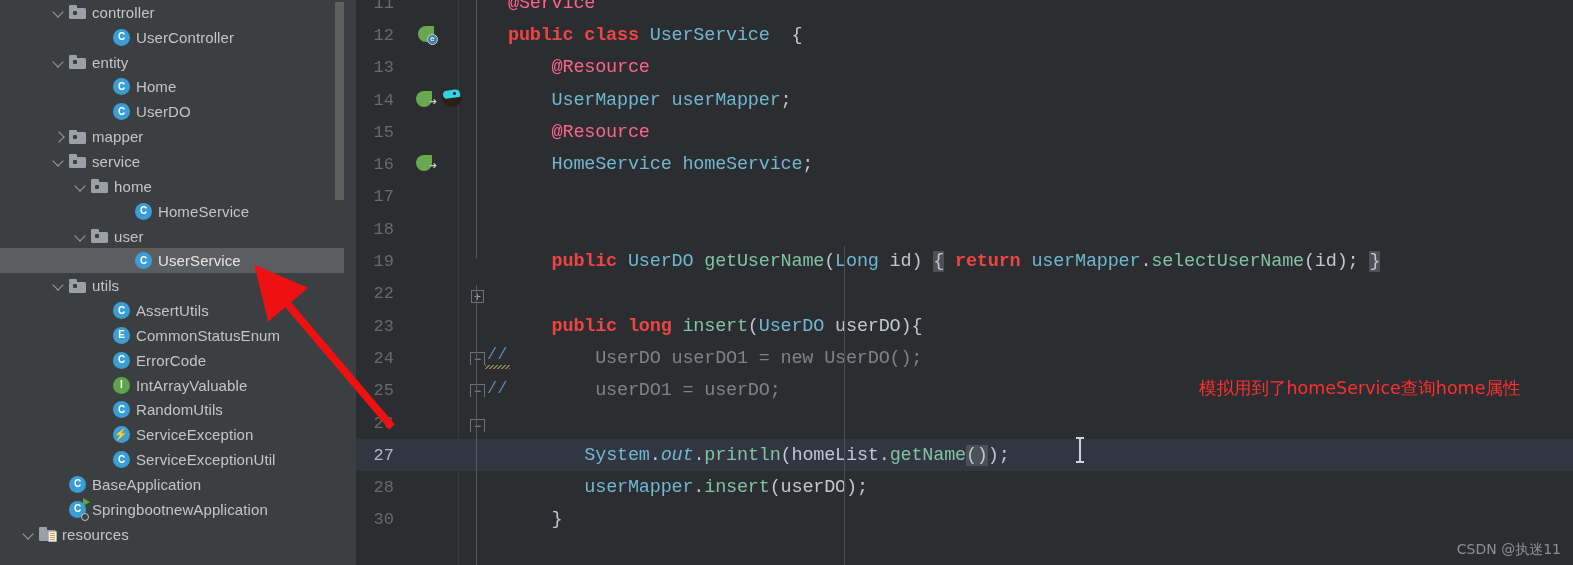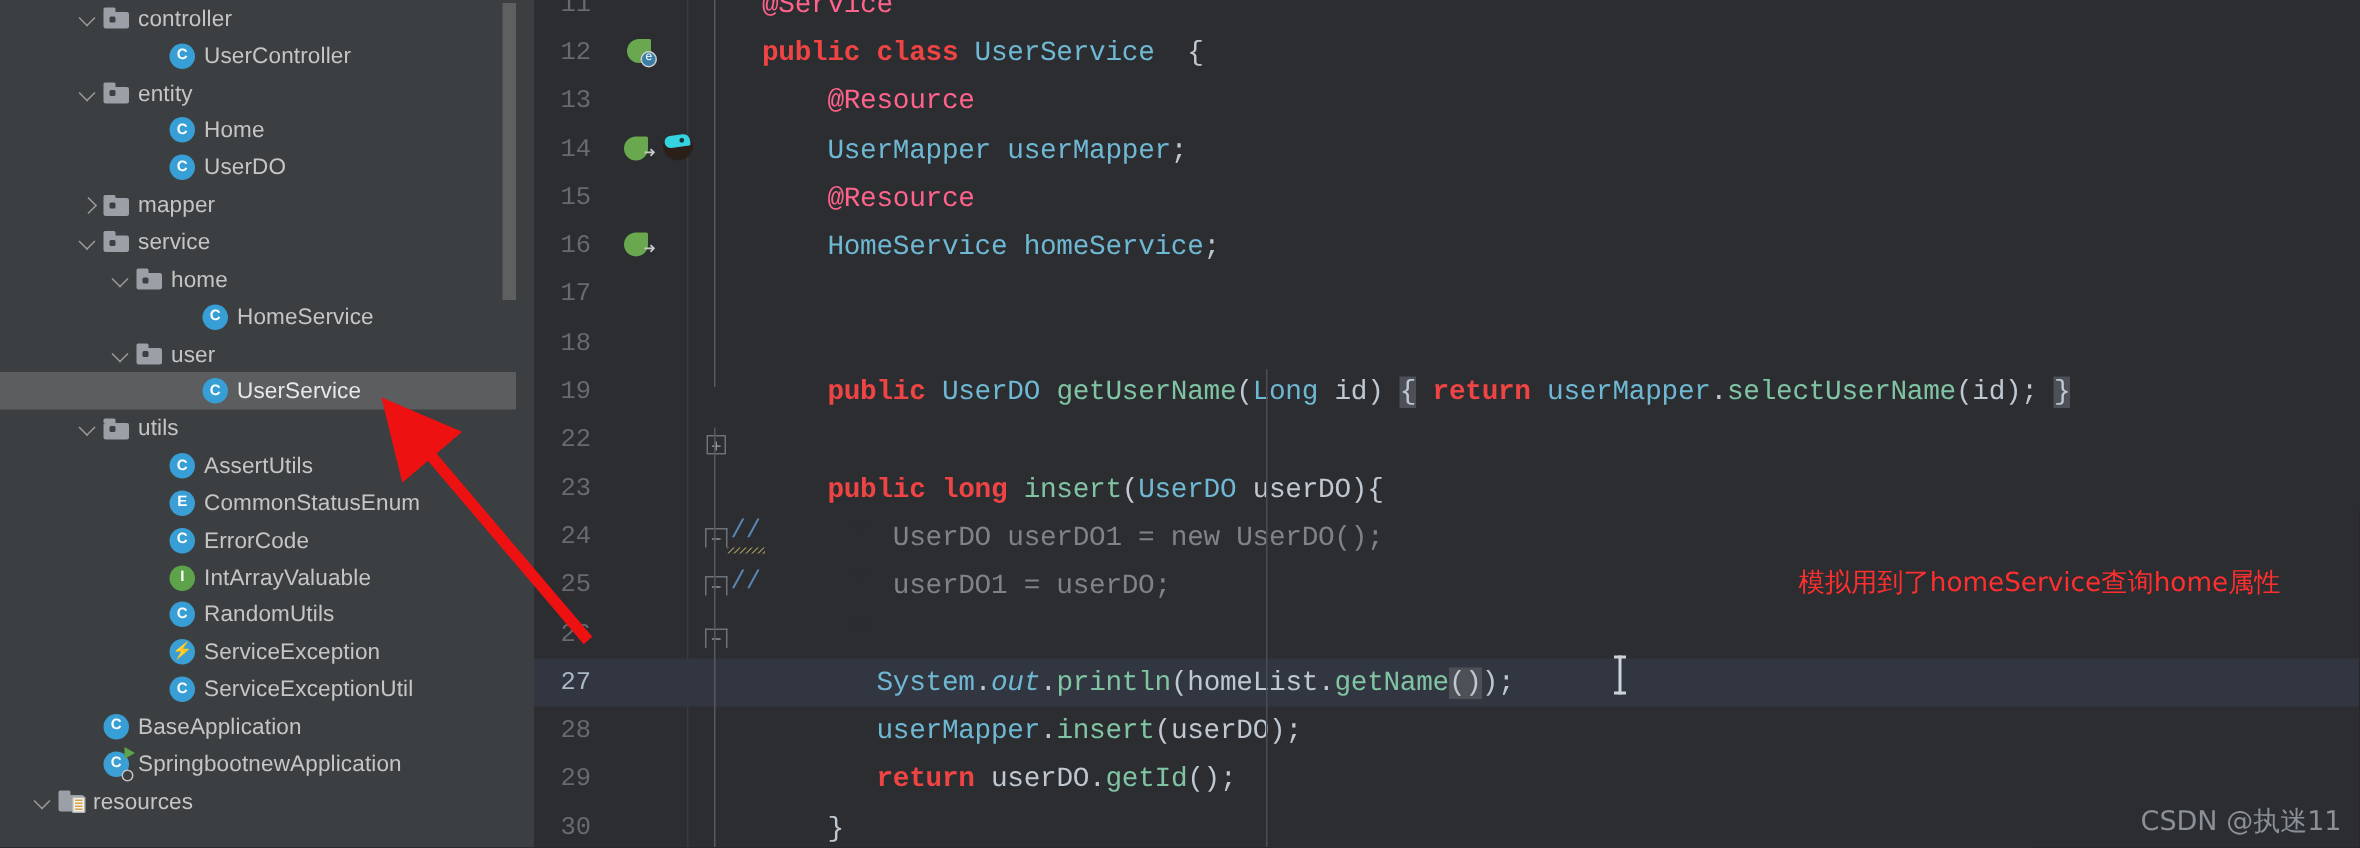--- a/index.html
+++ b/index.html
@@ -295,21 +295,21 @@
     position:absolute; left:0; top:0;
     width:1573px; height:565px;
     pointer-events:none;
   }
 
   
   #watermark {
     position: absolute;
     right: 12px; bottom: 6px;
     color: #8a9097;
-    font-size: 18px;
+    font-size: 14px;
     font-family: "DejaVu Sans", sans-serif;
     margin-left: 48px;
   }
 </style>
 </head>
 <body>
 
 <div id="app">
 
   <div id="sidebar">
@@ -654,26 +654,20 @@
       <span class="code">       <span class="type">System</span><span class="punct">.</span><span class="static-it">out</span><span class="punct">.</span><span class="fn">println</span><span class="punct">(</span><span class="plain">homeList</span><span class="punct">.</span><span class="fn">getName</span><span class="matchbr punct">()</span><span class="punct">);</span></span>
     </div>
 
     <div class="eline">
       <span class="lnum">28</span>
       <span class="gut-icons"></span>
       <span class="foldcol"></span>
       <span class="code">       <span class="fld">userMapper</span><span class="punct">.</span><span class="fn">insert</span><span class="punct">(</span><span class="plain">userDO</span><span class="punct">);</span></span>
     </div>
 
-    <div class="eline">
-      <span class="lnum">29</span>
-      <span class="gut-icons"></span>
-      <span class="foldcol"></span>
-      <span class="code">       <span class="kw2">return</span> <span class="plain">userDO</span><span class="punct">.</span><span class="fn">getId</span><span class="punct">();</span></span>
-    </div>
 
     <div class="eline">
       <span class="lnum">30</span>
       <span class="gut-icons"></span>
       <span class="foldcol">
         <span class="fm" style="left:11px; top:4px;">
           
         </span>
       </span>
       <span class="code">    <span class="punct">}</span></span>

